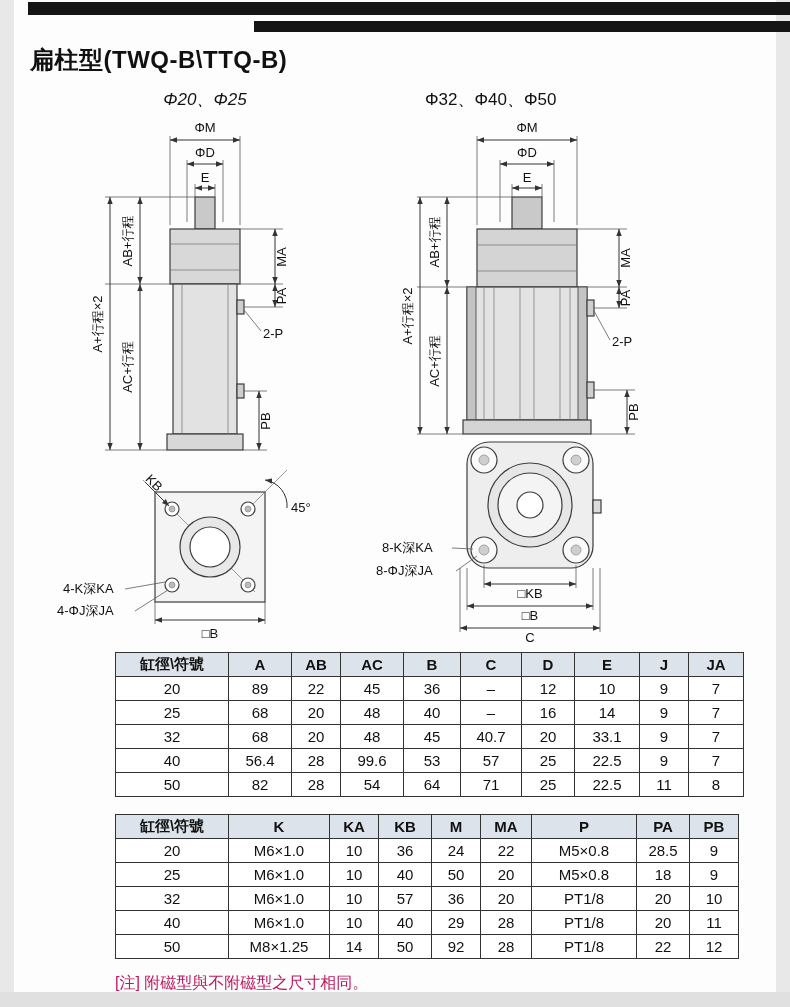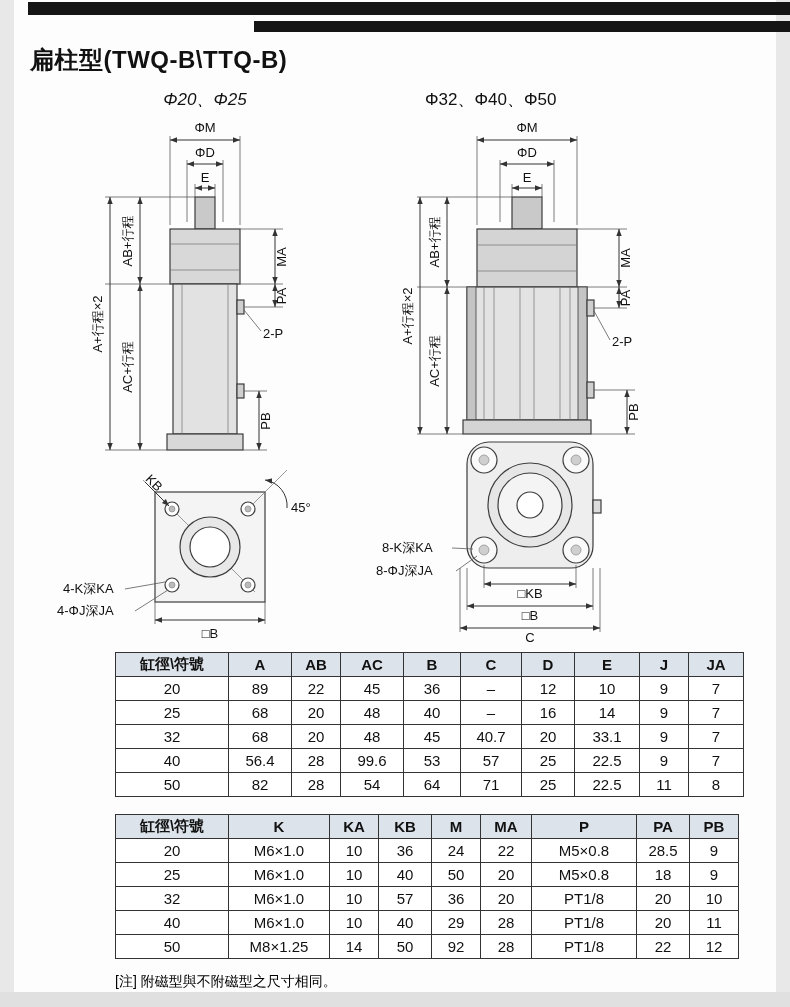--- a/index.html
+++ b/index.html
@@ -37,21 +37,21 @@
   #table1 th:nth-child(1){width:108px}#table1 th:nth-child(2){width:58px}
   #table1 th:nth-child(3){width:44px}#table1 th:nth-child(4){width:58px}
   #table1 th:nth-child(5){width:52px}#table1 th:nth-child(6){width:56px}
   #table1 th:nth-child(7){width:48px}#table1 th:nth-child(8){width:60px}
   #table1 th:nth-child(9){width:44px}#table1 th:nth-child(10){width:50px}
   #table2 th:nth-child(1){width:108px}#table2 th:nth-child(2){width:96px}
   #table2 th:nth-child(3){width:44px}#table2 th:nth-child(4){width:48px}
   #table2 th:nth-child(5){width:44px}#table2 th:nth-child(6){width:46px}
   #table2 th:nth-child(7){width:100px}#table2 th:nth-child(8){width:48px}
   #table2 th:nth-child(9){width:44px}
-  .note{position:absolute;left:115px;top:973px;font-size:14px;color:#000000;}
+  .note{position:absolute;left:115px;top:973px;font-size:16px;color:#be185d;}
   .footer-band{position:absolute;left:0;top:992px;width:790px;height:15px;background:#e0e0e0;}
 </style>
 </head>
 <body>
 
 <div class="page"></div>
 <div class="bar" id="bar1"></div>
 <div class="bar" id="bar2"></div>
 
 <div class="doc-title">扁柱型(TWQ-B\TTQ-B)</div>

